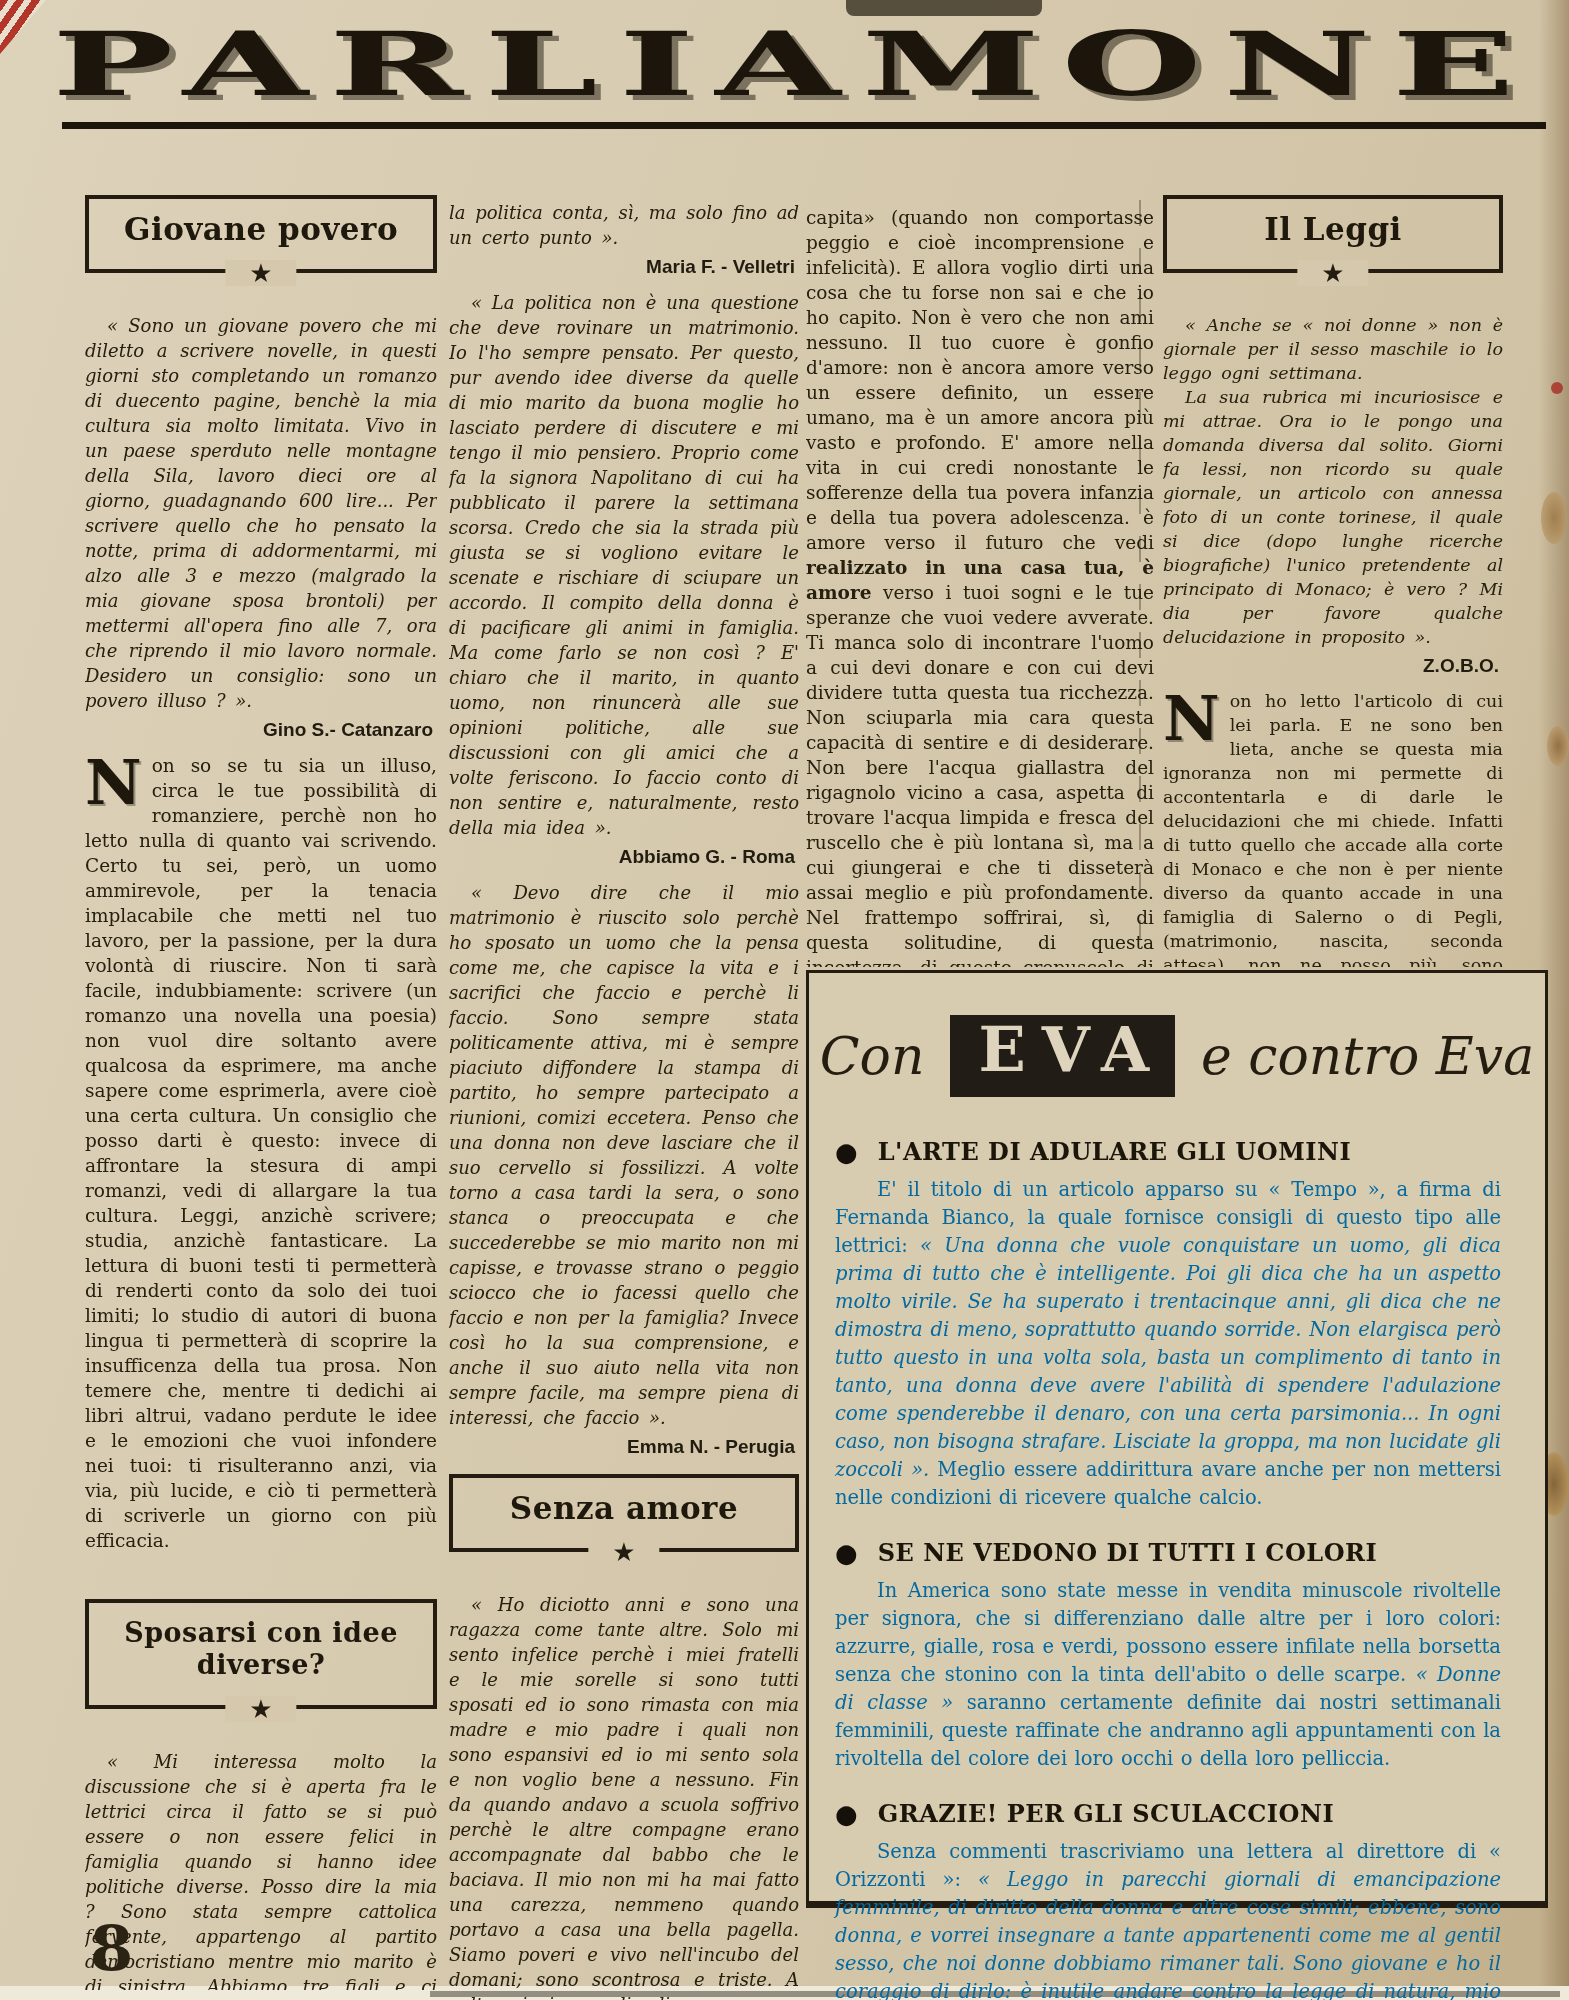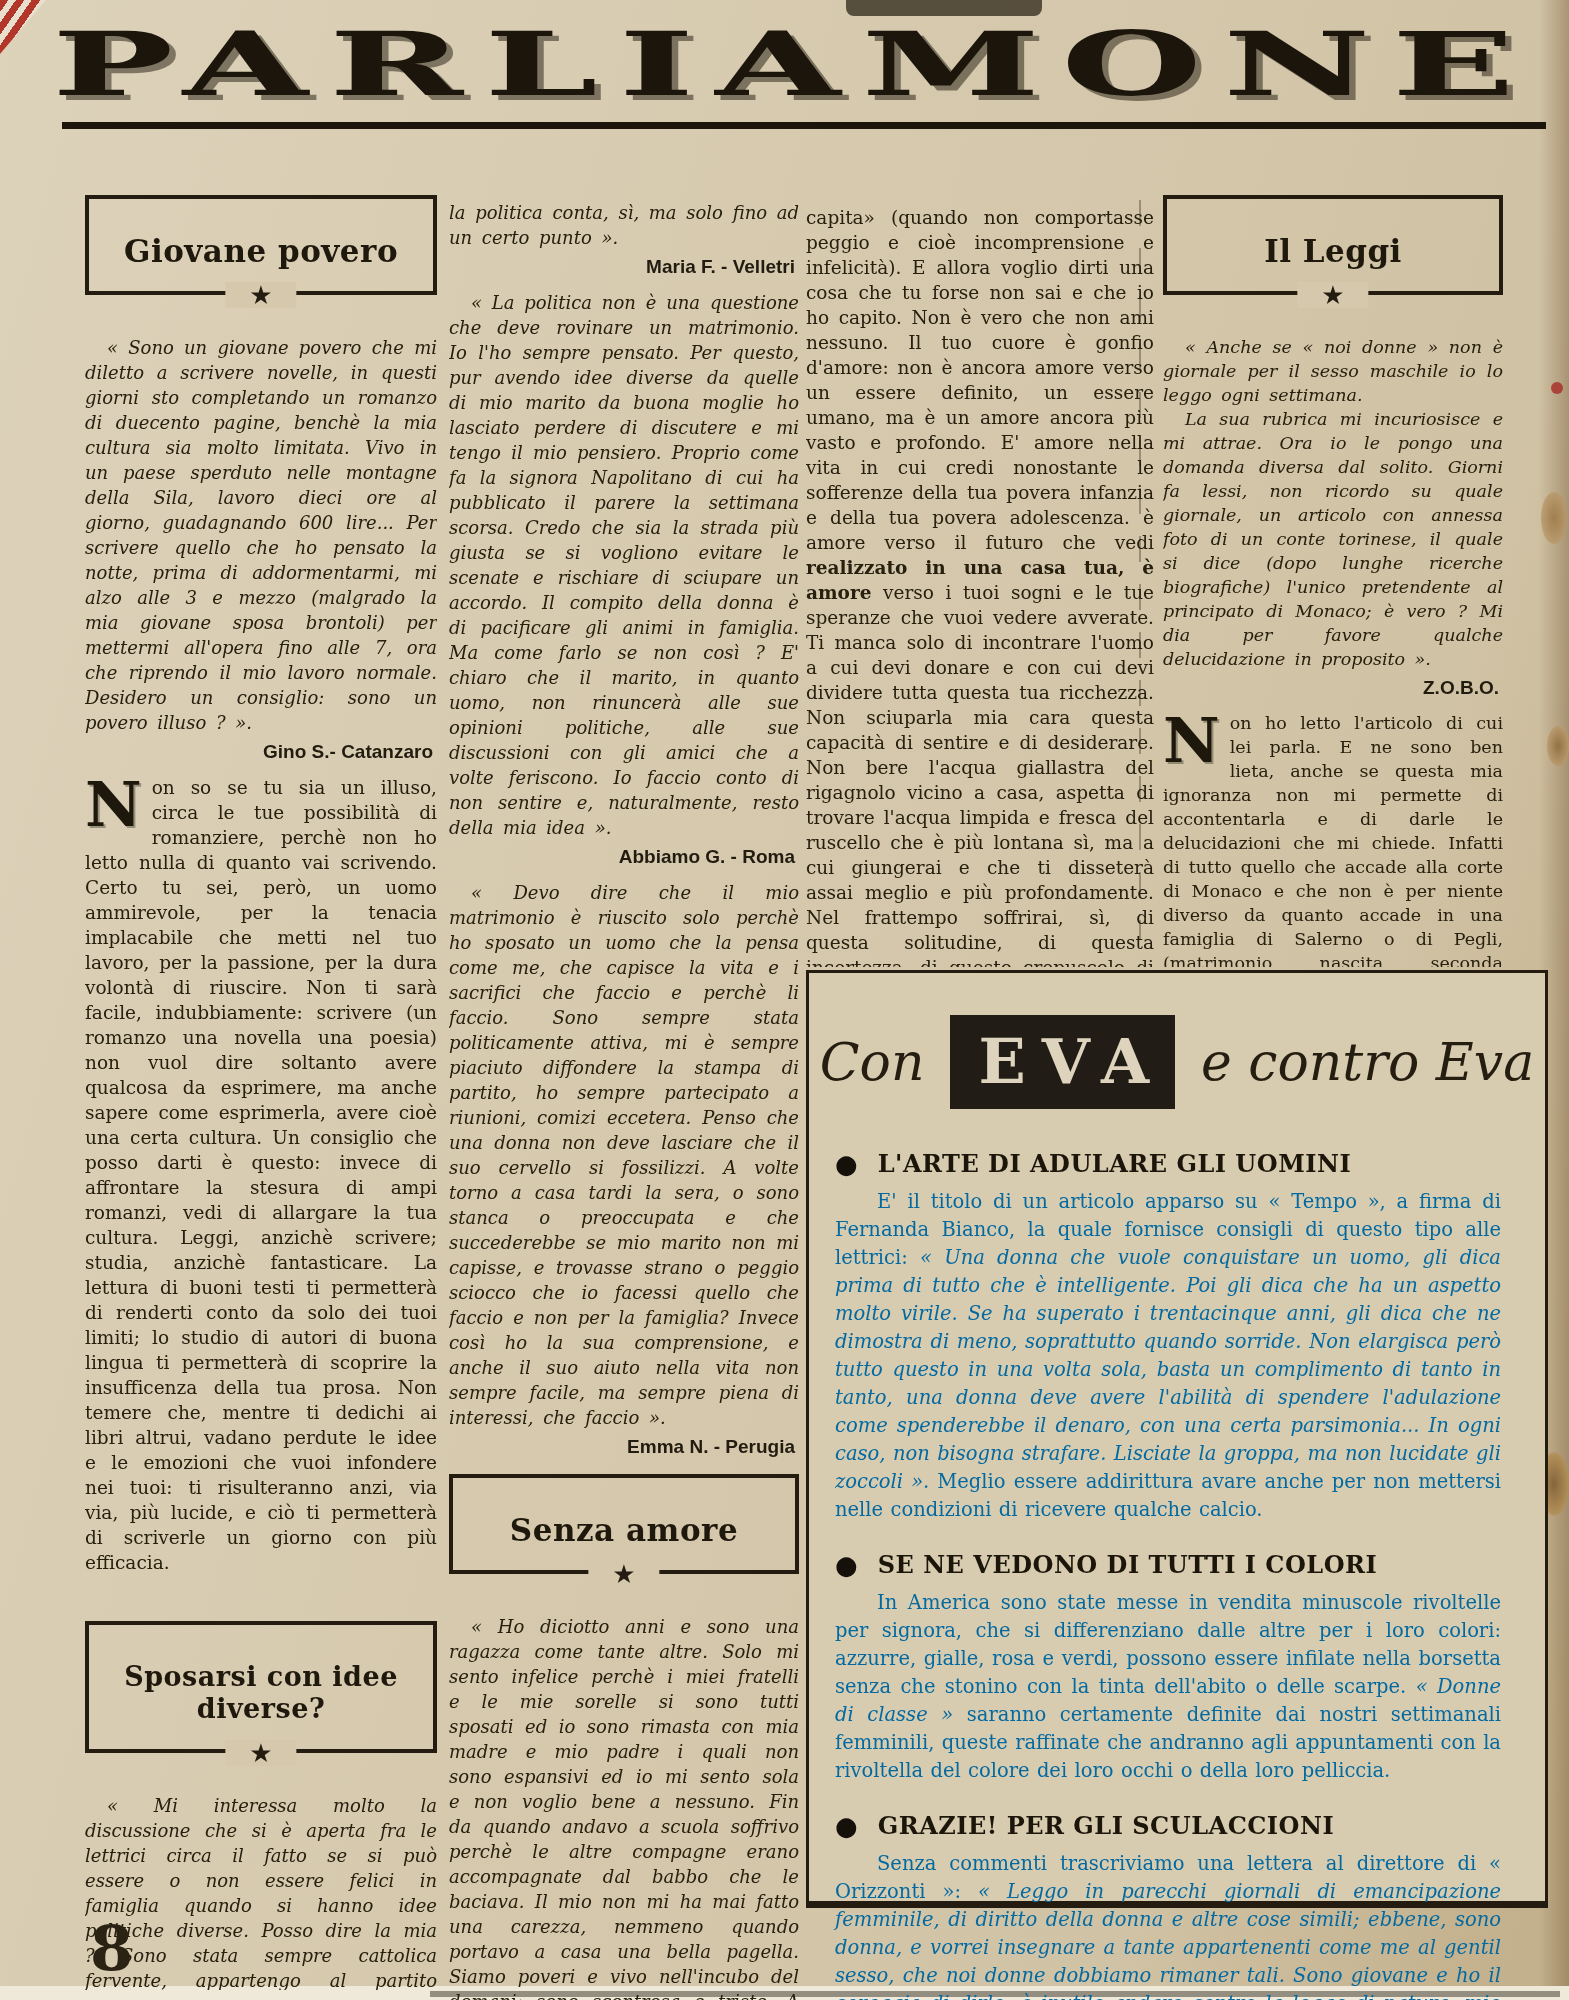--- a/index.html
+++ b/index.html
@@ -40,37 +40,37 @@
   #col4{left:1163px;width:340px;height:772px;overflow:hidden;}
   p{margin:0;}
   .body-roman{font-size:18.5px;line-height:25px;text-align:justify;word-spacing:.16em;color:#27200f;}
   .body-italic{font-style:italic;font-size:18px;line-height:25px;text-align:justify;word-spacing:.22em;color:#27200f;}
   .indent{text-indent:22px;}
   .sig{font-family:"Liberation Sans",sans-serif;font-weight:bold;font-size:19px;line-height:26px;
     text-align:right;padding-right:4px;color:#221c10;margin:4px 0 10px;}
   .dropcap{float:left;font-weight:bold;font-size:62px;line-height:48px;padding:6px 10px 0 0;
     color:#1d170c;font-family:"DejaVu Serif",serif;text-shadow:2px 2px 0 rgba(32,25,14,.35);}
   
-  .hbox{position:relative;border:4px solid #241c10;text-align:center;padding:36px 6px 24px;margin-bottom:40px;}
+  .hbox{position:relative;border:4px solid #241c10;text-align:center;padding:14px 6px 24px;margin-bottom:40px;}
   .hbox .title{font-weight:bold;font-size:31px;line-height:32px;color:#1f180c;letter-spacing:.5px;font-family:"DejaVu Serif",serif;}
   .hbox .title.small{font-size:27px;}
   .hbox .star{position:absolute;left:50%;bottom:-17px;transform:translateX(-50%);
     background:inherit;background-color:#d5c8ac;padding:0 24px;font-size:26px;line-height:26px;color:#241c10;font-style:normal;} .mt14{margin-top:14px;} .mt46{margin-top:46px;}
   #col4 .body-roman{font-size:17.5px;line-height:24px;}
   #col4 .body-italic{font-size:17.5px;line-height:24px;}
   .bold-run{font-weight:bold;}
   
   .pagenum{position:absolute;left:90px;top:1912px;font-size:62px;font-weight:bold;color:#2a2314;font-family:"DejaVu Serif",serif;}
   
   #eva{position:absolute;left:806px;top:970px;width:742px;height:938px;
     border:3px solid #241c10;border-bottom-width:7px;background:#d7cbb0;box-sizing:border-box;}
   .eva-head{display:flex;align-items:center;justify-content:center;gap:26px;margin:42px 0 40px;}
   .eva-pre,.eva-post{font-style:italic;font-size:52px;color:#241d10;font-family:"DejaVu Serif",serif;}
   .eva-logo{background:#211c15;color:#ded4bd;font-family:"DejaVu Serif",serif;
-    font-size:62px;font-weight:bold;letter-spacing:16px;padding:16px 10px 16px 28px;line-height:62px;}
+    font-size:62px;font-weight:bold;letter-spacing:16px;padding:4px 10px 16px 28px;line-height:62px;}
   .eva-sec{margin:0 44px 26px 26px;}
   .eva-sec-head{display:flex;align-items:center;margin-bottom:10px;}
   .eva-bullet{font-size:26px;margin-right:20px;color:#15100a;line-height:26px;}
   .eva-title{font-weight:bold;font-size:24px;letter-spacing:.5px;color:#1c150a;font-family:"DejaVu Serif",serif;}
   .eva-p{font-size:19.5px;line-height:28px;text-align:justify;text-indent:42px;color:#0369a1;word-spacing:.06em;}
   .eva-p .it{font-style:italic;}
 </style>
 </head>
 <body>
 

